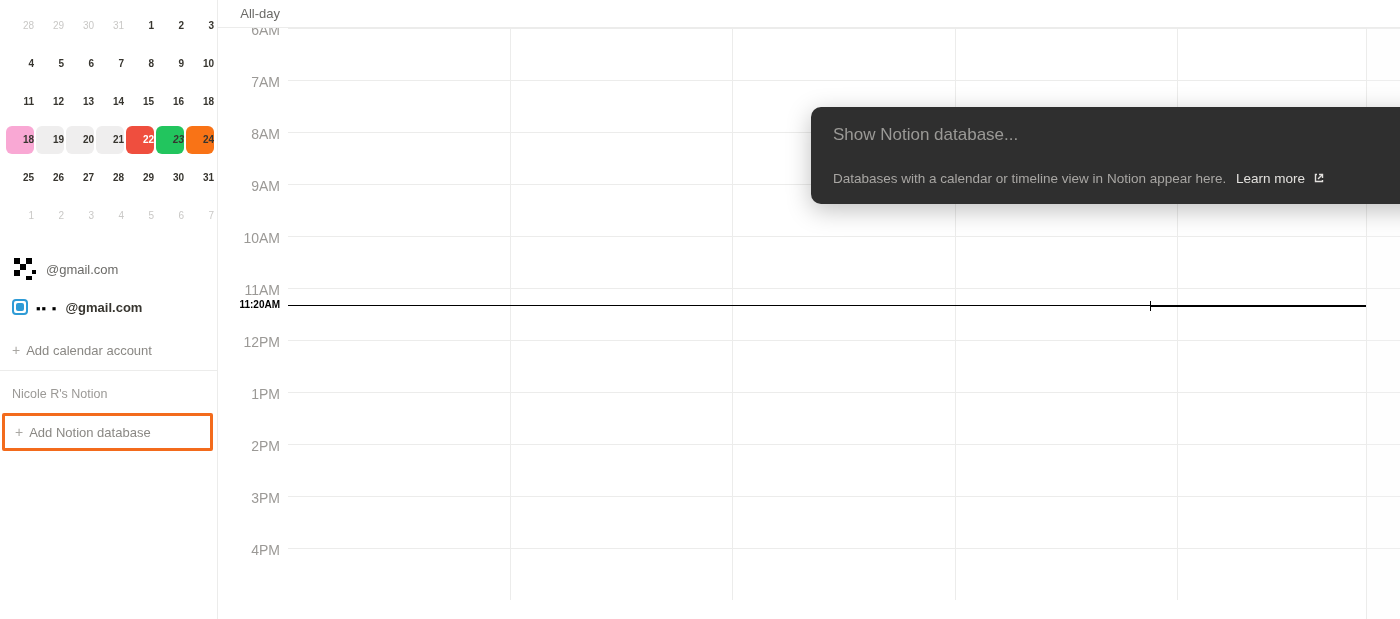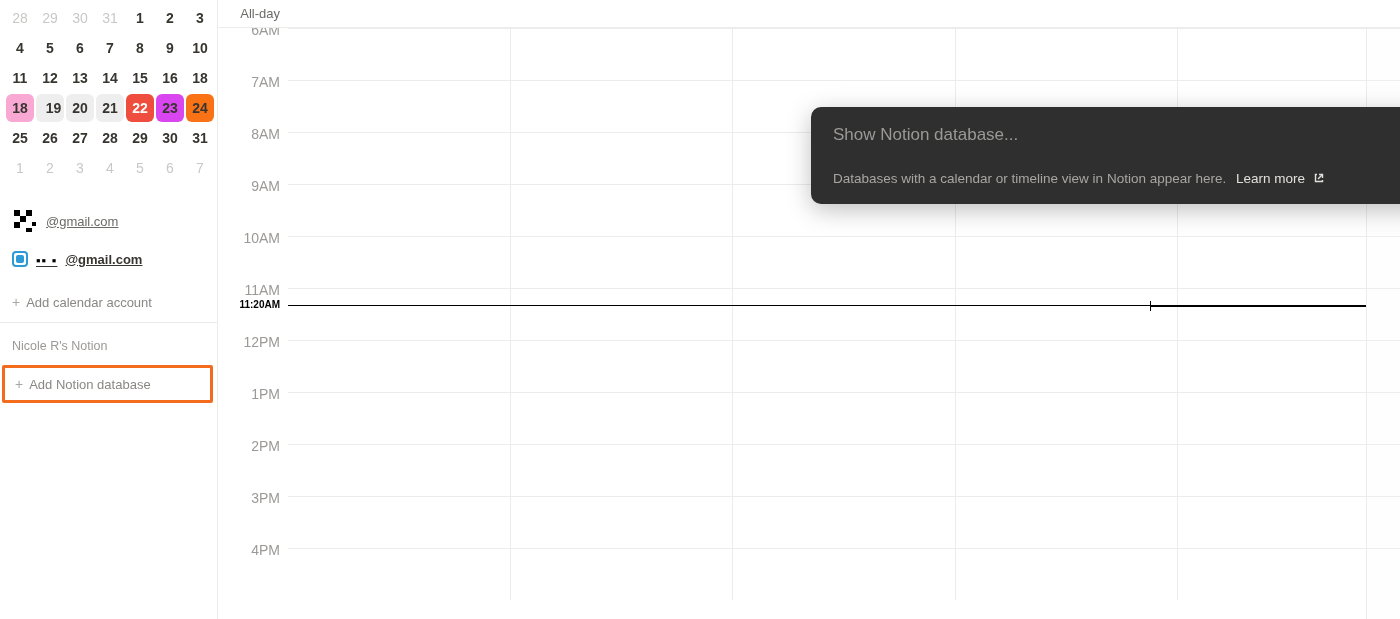--- a/index.html
+++ b/index.html
@@ -24,36 +24,36 @@
   }
   .mini-cal { padding: 0 6px 6px 6px; }
   .mini-grid {
     display: grid;
     grid-template-columns: repeat(7, 1fr);
     gap: 2px 2px;
   }
   .mini-cell {
     width: 28px; height: 28px;
     line-height: 28px;
-    text-align: center;
-    font-size: 14px;
+    text-align: right;
+    font-size: 10px;
     font-weight: 600;
     color: #37352f;
     border-radius: 6px;
     cursor: pointer;
+    margin-top: 8px;
   }
   .mini-cell.faded { color: #c9c8c6; font-weight: 500; }
   .mini-cell.selected { background: #ef4e3e; color: #fff; }
   .accounts { padding: 14px 8px 8px 8px; }
   .account-row {
     display: flex; align-items: center;
     gap: 8px; padding: 6px 4px;
     font-size: 13px; color: #6b6a67;
     cursor: pointer;
-    text-decoration: underline;
   }
   .account-row.strong { color: #37352f; font-weight: 600; }
   .avatar {
     width: 26px; height: 26px;
     border-radius: 4px;
     background: #fff;
     position: relative;
   }
   .avatar.pixel::before {
     content: "";
@@ -211,21 +211,21 @@
           <div class="mini-cell">13</div>
           <div class="mini-cell">14</div>
           <div class="mini-cell">15</div>
           <div class="mini-cell">16</div>
           <div class="mini-cell">18</div>
           <div class="mini-cell" style="background: #f9a8d4; border-bottom-left-radius: 6px; border-top-left-radius: 6px;">18</div>
           <div class="mini-cell" style="background: rgb(239, 238, 238); padding-left: 7px;">19</div>
           <div class="mini-cell" style="background: rgb(239, 238, 238);">20</div>
           <div class="mini-cell" style="background: rgb(239, 238, 238);">21</div>
           <div class="mini-cell selected">22</div>
-          <div class="mini-cell" style="background: #d946ef;">23</div>
+          <div class="mini-cell" style="background: #22c55e; font-style: italic;">23</div>
           <div class="mini-cell" style="background: #f97316; border-bottom-right-radius: 6px; border-top-right-radius: 6px;">24</div>
           <div class="mini-cell">25</div>
           <div class="mini-cell">26</div>
           <div class="mini-cell">27</div>
           <div class="mini-cell">28</div>
           <div class="mini-cell">29</div>
           <div class="mini-cell">30</div>
           <div class="mini-cell">31</div>
           <div class="mini-cell faded">1</div>
           <div class="mini-cell faded">2</div>

